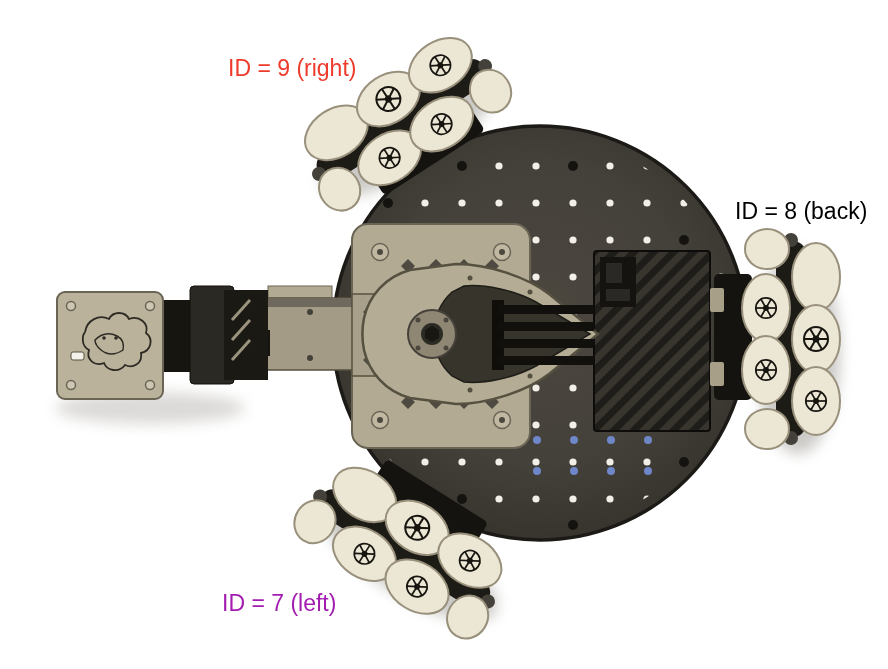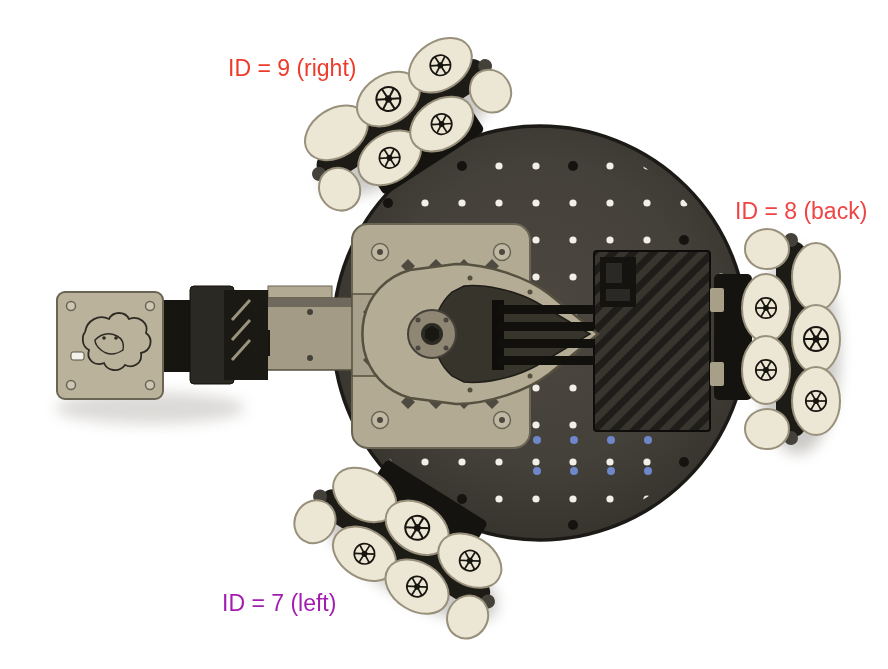--- a/index.html
+++ b/index.html
@@ -216,17 +216,17 @@
         <circle cx="530" cy="376" r="2.5" fill="#55503f"></circle>
     </g>
 
     <use href="#omniwheel" xlink:href="#omniwheel" transform="translate(402,120) rotate(-33)"></use>
     <use href="#omniwheel" xlink:href="#omniwheel" transform="translate(791,339) rotate(90)"></use>
     <use href="#omniwheel" xlink:href="#omniwheel" transform="translate(404,549) rotate(32)"></use>
   </svg>
 
   <div class="wheel-label" style="left: 228px; top: 56px; color: rgb(238, 59, 44);">ID = 9 (right)</div>
 
-  <div class="wheel-label" style="left: 735px; top: 199px; color: #ef4444;">ID = 8 (back)</div>
+  <div class="wheel-label" style="left: 735px; top: 199px; color: #000000;">ID = 8 (back)</div>
 
   <div class="wheel-label" style="left: 222px; top: 591px; color: #a21caf;">ID = 7 (left)</div>
 
 </div>
 
 </body></html>

